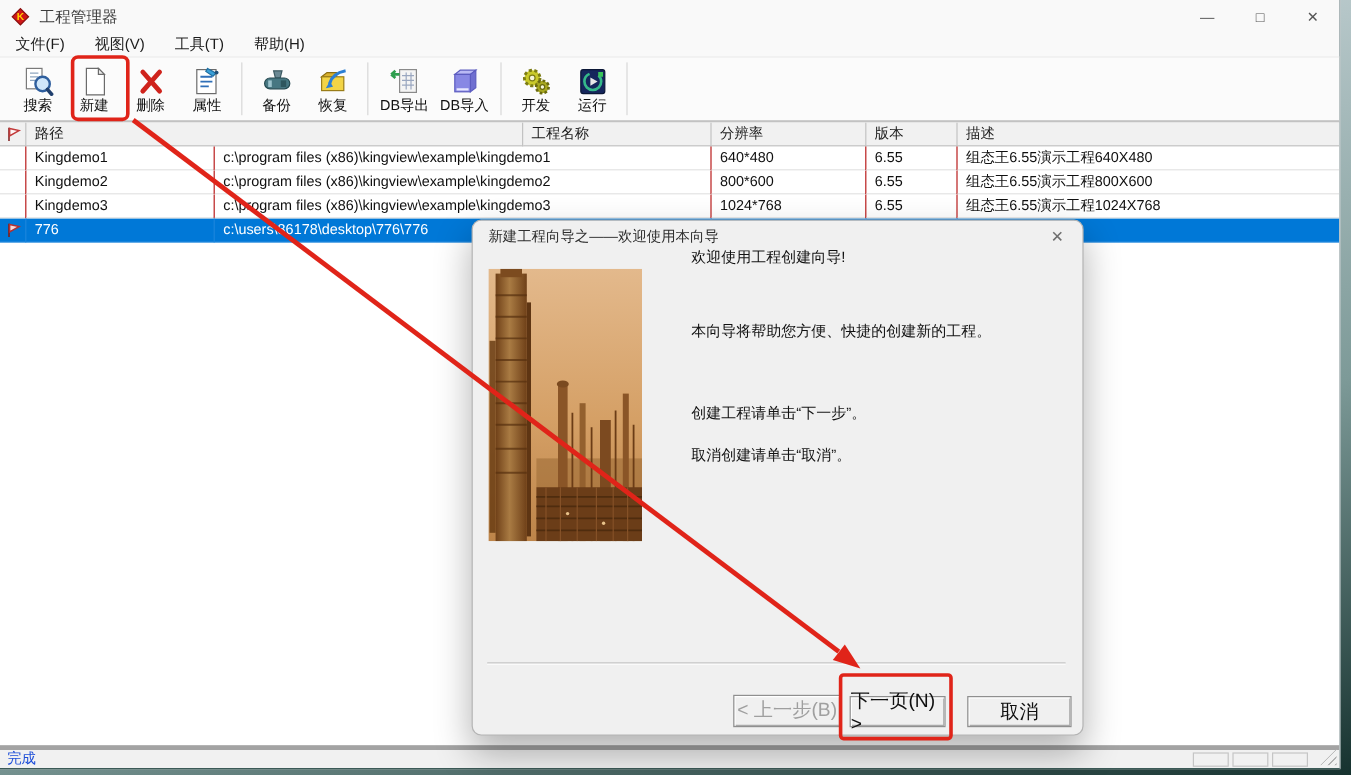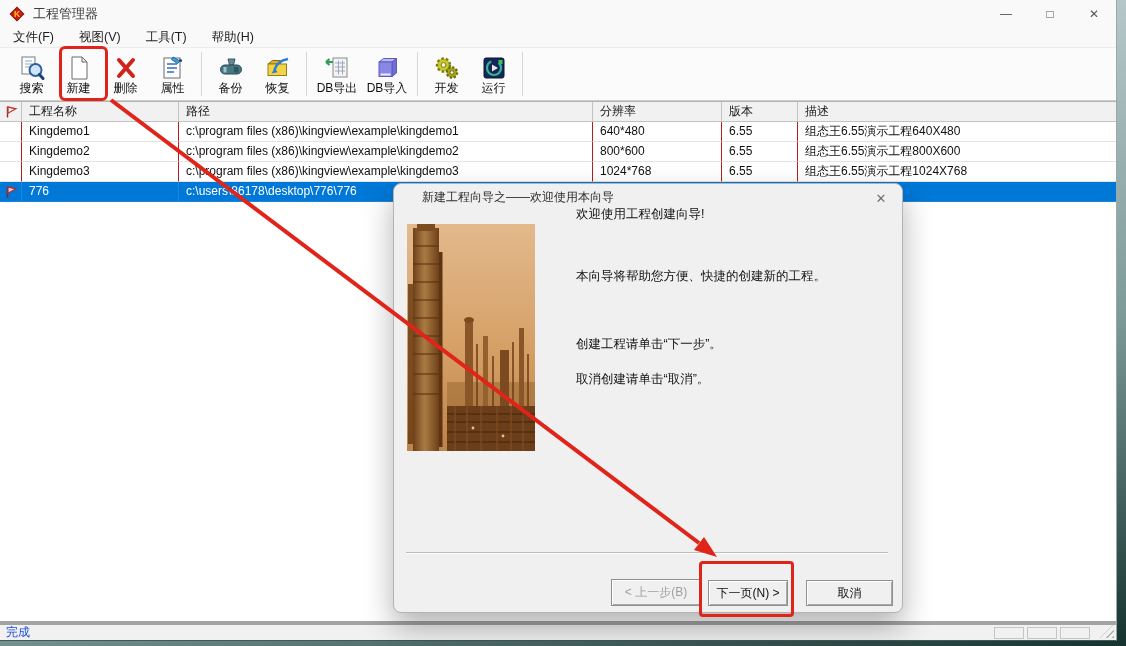--- a/index.html
+++ b/index.html
@@ -65,35 +65,35 @@
     position: absolute; right: 2px; bottom: 2px; width: 14px; height: 14px;
     background: repeating-linear-gradient(315deg, #b2b2b2 0 1.5px, transparent 1.5px 4.6px);
     clip-path: polygon(100% 0, 100% 100%, 0 100%);
   }
   
   .dialog {
     position: absolute; left: 393px; top: 183px; width: 510px; height: 430px;
     background: #f0f0f0; border: 1px solid #b4b4b4; border-radius: 8px;
     box-shadow: 0 14px 30px rgba(0,0,0,.30); z-index: 30;
   }
-  .dlg-title { height: 27px; display: flex; align-items: center; padding-left: 28px;
+  .dlg-title { height: 27px; display: flex; align-items: center; padding-left: 13px;
     font-size: 12px; color: #2e2e2e; }
   .dlg-close { position: absolute; right: 11px; top: 5px; width: 20px; height: 18px;
     display: flex; align-items: center; justify-content: center; font-size: 13px; color: #6f6f6f; }
   .wizard-image { position: absolute; left: 13px; top: 40px; width: 128px; height: 227px; }
   .dlg-line { position: absolute; left: 182px; font-size: 12.5px; color: #111; white-space: nowrap; }
   .dlg-line.l0 { top: 22px; }
   .dlg-line.l1 { top: 84px; }
   .dlg-line.l2 { top: 152px; }
   .dlg-line.l3 { top: 187px; text-align: center; }
   .dlg-sep { position: absolute; left: 12px; right: 14px; top: 368px; height: 2px;
     border-top: 1px solid #bcbcbc; border-bottom: 1px solid #fdfdfd; }
   .dbtn {
     position: absolute; display: flex; align-items: center; justify-content: center;
-    background: #f0f0f0; border: 1px solid #8f8f8f; font-size: 12px; color: #101010;
+    background: #f0f0f0; border: 1px solid #8f8f8f; font-size: 16px; color: #101010;
     box-shadow: inset 1px 1px 0 #ffffff, inset -1px -1px 0 #a8a8a8;
   }
   .dbtn.back { left: 217px; top: 395px; width: 90px; height: 27px; color: #9f9f9f; }
   .dbtn.next { left: 314px; top: 396px; width: 80px; height: 26px; }
   .dbtn.cancel { left: 412px; top: 396px; width: 87px; height: 26px; }
   
   .anno-box { position: absolute; border: 3px solid #e02419; z-index: 70; pointer-events: none; }
   .anno-new { left: 59px; top: 46px; width: 49px; height: 55px; border-radius: 6px; }
   .anno-next { left: 699px; top: 561px; width: 95px; height: 56px; border-radius: 4px; }
   .arrow-layer { position: absolute; left: 0; top: 0; width: 1126px; height: 646px;
@@ -247,22 +247,22 @@
     </div>
 
     <div class="listview">
       <div class="lv-header">
         <div class="cell c0">
           <svg width="14" height="14" viewBox="0 0 14 14">
             <path d="M3.5 1.5 v11" stroke="#8a3030" stroke-width="1.4"></path>
             <path d="M4 2 L11.8 3.8 L4 8.2 Z" fill="#fdf6f6" stroke="#c23a3a" stroke-width="1.3"></path>
           </svg>
         </div>
+        <div class="cell c2">路径</div>
         <div class="cell c1">工程名称</div>
-        <div class="cell c2">路径</div>
         <div class="cell c3">分辨率</div>
         <div class="cell c4">版本</div>
         <div class="cell c5">描述</div>
       </div>
 
       <div class="lvrow">
         <div class="cell c0"></div>
         <div class="cell c1">Kingdemo1</div>
         <div class="cell c2">c:\program files (x86)\kingview\example\kingdemo1</div>
         <div class="cell c3">640*480</div>

